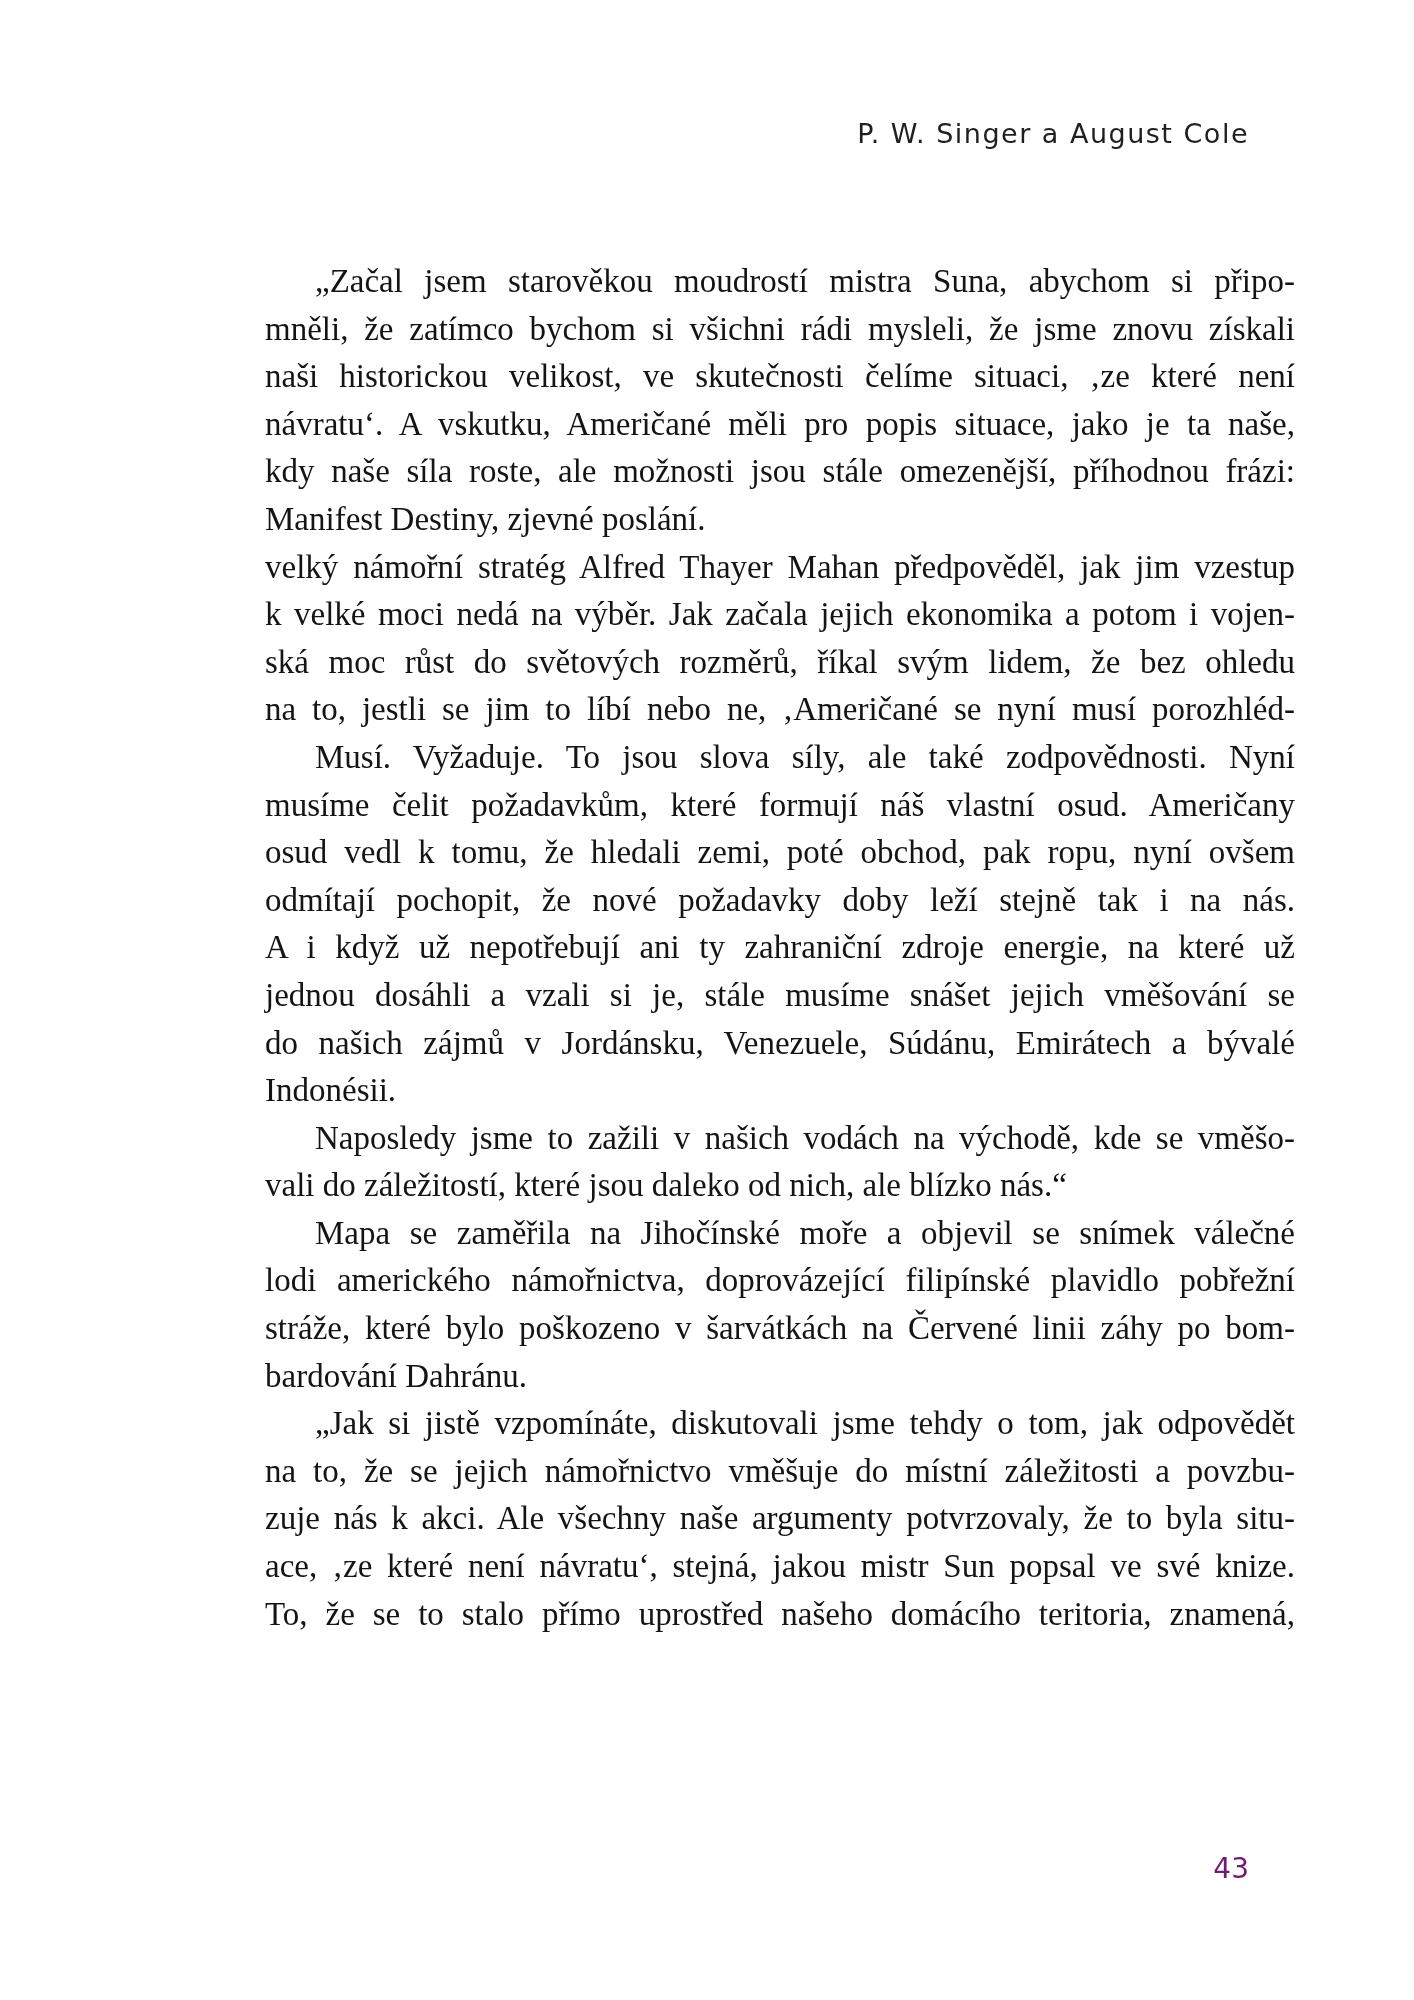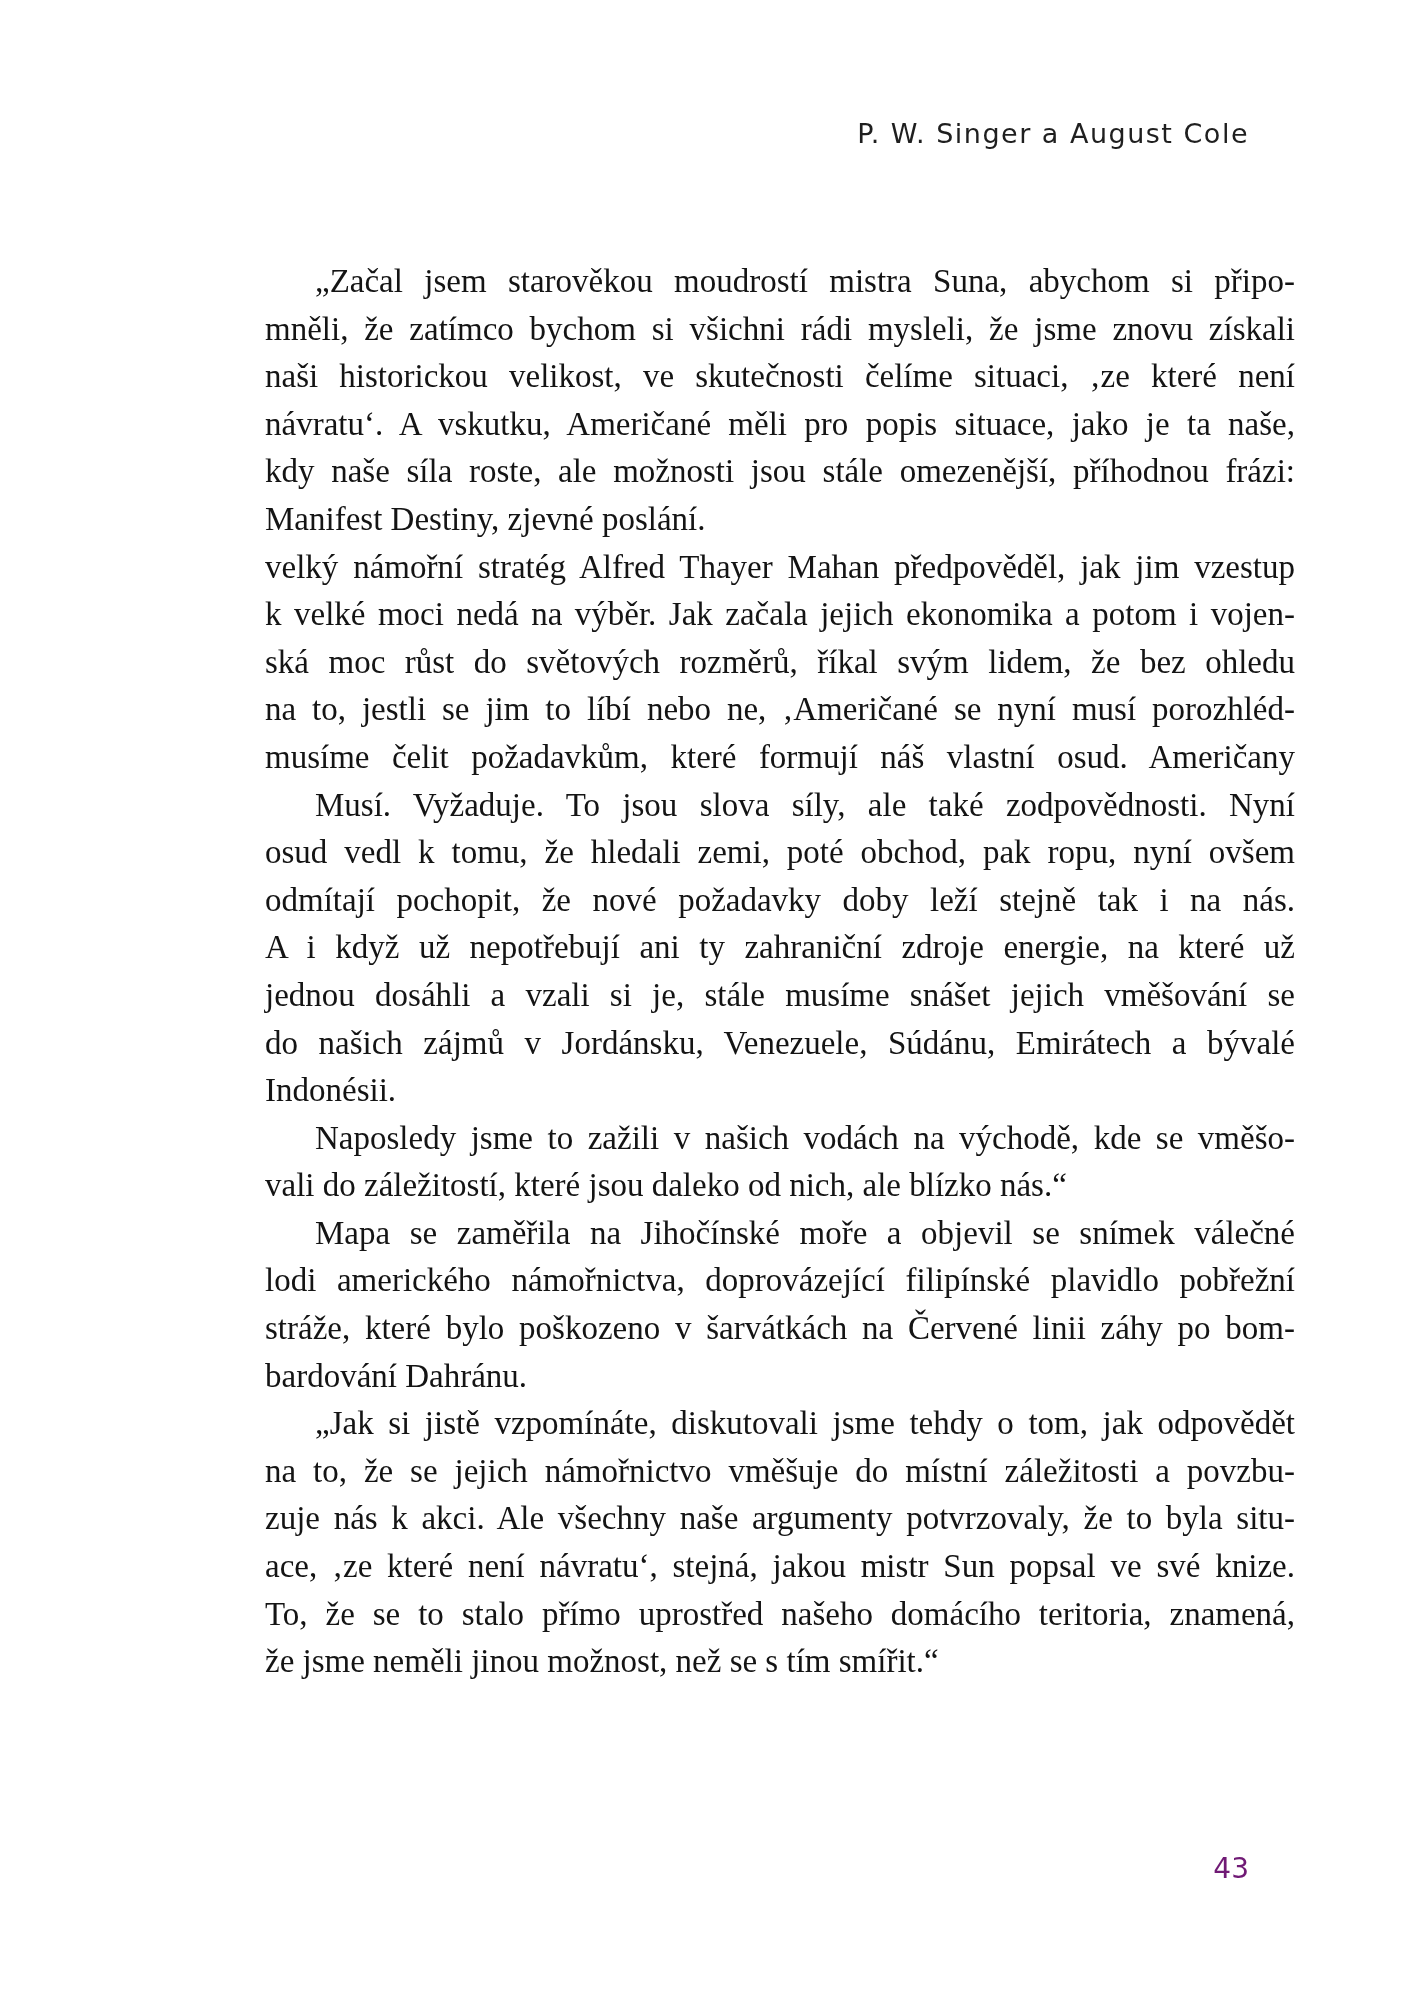--- a/index.html
+++ b/index.html
@@ -75,22 +75,22 @@
   </div>
 
   <div>
     <span class="line">velký námořní stratég Alfred Thayer Mahan předpověděl, jak jim vzestup</span>
     <span class="line">k velké moci nedá na výběr. Jak začala jejich ekonomika a potom i vojen-</span>
     <span class="line">ská moc růst do světových rozměrů, říkal svým lidem, že bez ohledu</span>
     <span class="line">na to, jestli se jim to líbí nebo ne, ‚Američané se nyní musí porozhléd-</span>
   </div>
 
   <div>
+    <span class="line indent">Musí. Vyžaduje. To jsou slova síly, ale také zodpovědnosti. Nyní</span>
     <span class="line">musíme čelit požadavkům, které formují náš vlastní osud. Američany</span>
-    <span class="line indent">Musí. Vyžaduje. To jsou slova síly, ale také zodpovědnosti. Nyní</span>
     <span class="line">osud vedl k tomu, že hledali zemi, poté obchod, pak ropu, nyní ovšem</span>
     <span class="line">odmítají pochopit, že nové požadavky doby leží stejně tak i na nás.</span>
     <span class="line">A i když už nepotřebují ani ty zahraniční zdroje energie, na které už</span>
     <span class="line">jednou dosáhli a vzali si je, stále musíme snášet jejich vměšování se</span>
     <span class="line">do našich zájmů v Jordánsku, Venezuele, Súdánu, Emirátech a bývalé</span>
     <span class="line last">Indonésii.</span>
   </div>
 
   <div>
     <span class="line indent">Naposledy jsme to zažili v našich vodách na východě, kde se vměšo-</span>
@@ -103,17 +103,16 @@
     <span class="line">stráže, které bylo poškozeno v šarvátkách na Červené linii záhy po bom-</span>
     <span class="line last">bardování Dahránu.</span>
   </div>
 
   <div>
     <span class="line indent">„Jak si jistě vzpomínáte, diskutovali jsme tehdy o tom, jak odpovědět</span>
     <span class="line">na to, že se jejich námořnictvo vměšuje do místní záležitosti a povzbu-</span>
     <span class="line">zuje nás k akci. Ale všechny naše argumenty potvrzovaly, že to byla situ-</span>
     <span class="line">ace, ‚ze které není návratu‘, stejná, jakou mistr Sun popsal ve své knize.</span>
     <span class="line">To, že se to stalo přímo uprostřed našeho domácího teritoria, znamená,</span>
-    <span class="line last">že jsme neměli jinou možnost, než se s tím smířit.“</span>
   </div>
 </div>
 
 <div class="folio">43</div>
 
 </body></html>

